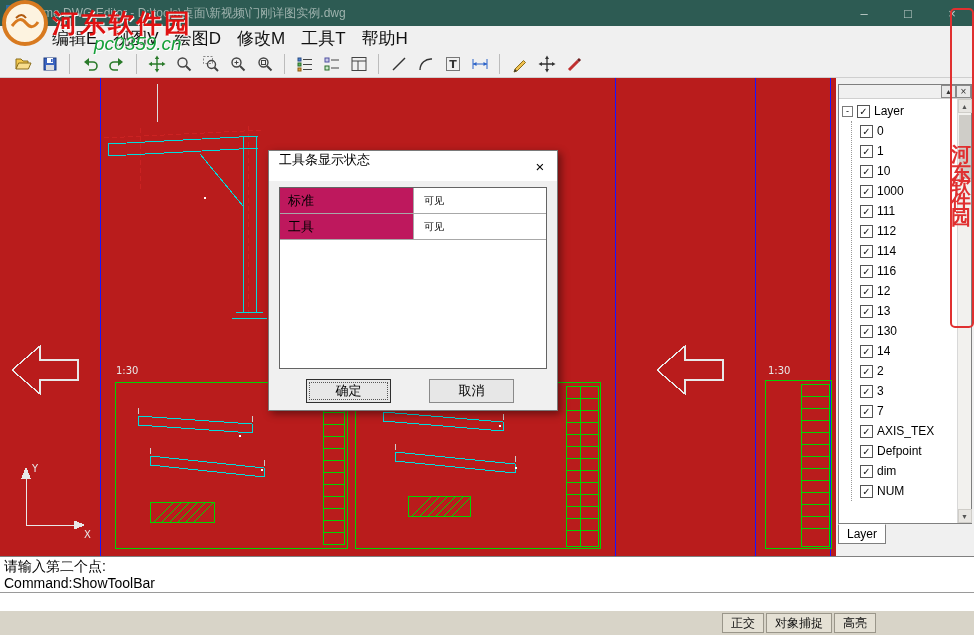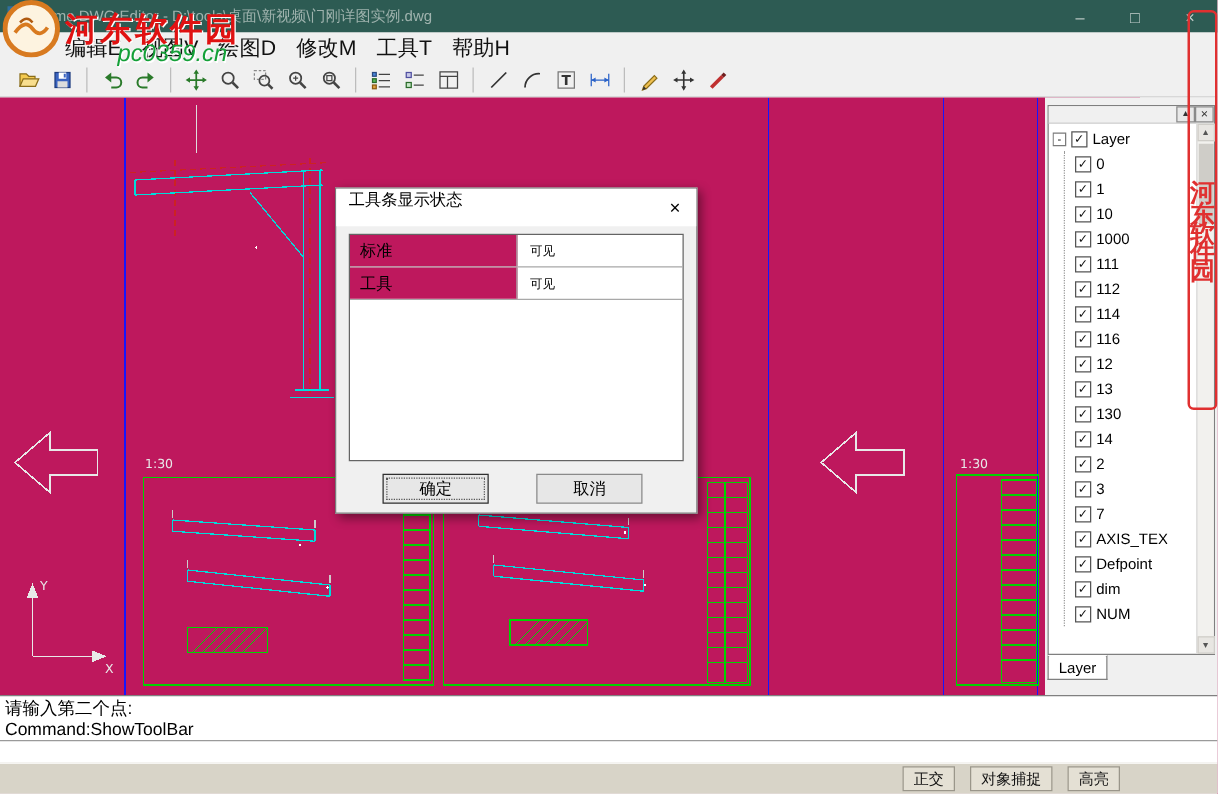--- a/index.html
+++ b/index.html
@@ -22,21 +22,21 @@
 
   
   .toolbar{position:absolute;left:0;top:50px;width:974px;height:28px;background:#f0f0f0;
     border-bottom:1px solid #cfcfcf;display:flex;align-items:center;padding-left:10px;gap:2px}
   .tb{width:25px;height:24px;border:1px solid transparent;background:transparent;display:flex;
     align-items:center;justify-content:center;padding:0}
   .tb svg{width:18px;height:18px}
   .tbsep{width:1px;height:20px;background:#bcbcbc;margin:0 5px}
 
   
-  .canvas{position:absolute;left:0;top:78px;width:912px;height:478px;background:#be185d}
+  .canvas{position:absolute;left:0;top:78px;width:912px;height:478px;background:#b91c1c}
   svg text{font-family:"DejaVu Sans","Liberation Sans",sans-serif}
   .cadtext{font-size:10px;fill:#e8e8e8}
 
   
   .sidebar{position:absolute;left:836px;top:78px;width:138px;height:478px;background:#f0f0f0}
   .layerwin{position:absolute;left:2px;top:6px;width:134px;height:440px;background:#fff;border:1px solid #7f7f7f}
   .panel-head{position:absolute;left:0;right:0;top:0;height:14px;background:#f0f0f0;
     border-bottom:1px solid #d0d0d0;display:flex;justify-content:flex-end}
   .phbtn{width:15px;height:13px;border:1px solid #8a8a8a;background:#e8e8e8;color:#333;
     display:flex;align-items:center;justify-content:center}
@@ -75,21 +75,21 @@
   .dlg-ok{left:37px;top:228px;border:1px solid #2f2f2f;outline:1px dotted #555;outline-offset:-4px}
   .dlg-cancel{left:160px;top:228px}
 
   
   .cmdarea{position:absolute;left:0;top:556px;width:974px;height:36px;background:#fff;
     border-top:1px solid #808080;padding:1px 4px;font-size:14px;color:#000}
   .cmdline{height:17px;line-height:17px;white-space:pre}
   .cmdinput{position:absolute;left:0;top:592px;width:974px;height:18px;border:none;
     border-top:1px solid #9a9a9a;background:#fff;font-size:13px;padding:0 4px;outline:none}
   .statusbar{position:absolute;left:0;top:610px;width:974px;height:25px;background:#d8d4c8;border-top:1px solid #fff}
-  .sb-group{position:absolute;left:722px;top:2px;display:flex;gap:12px}
+  .sb-group{position:absolute;left:722px;top:2px;display:flex;gap:2px}
   .sbcell{height:20px;padding:0 8px;background:#e4e0d4;border:1px solid #9a968a;font-size:12px;
     display:flex;align-items:center;color:#111}
 
   
   .wm-logo{position:absolute;left:2px;top:0;width:46px;height:46px;z-index:60}
   .wm-name{position:absolute;left:52px;top:6px;z-index:60;font-size:26px;font-weight:bold;
     color:#e01212;letter-spacing:2px;text-shadow:1px 1px 0 #fff}
   .wm-url{position:absolute;left:94px;top:33px;z-index:60;font-size:19px;font-weight:normal;
     font-style:italic;color:#14a038;text-shadow:1px 1px 0 #fff}
   .wm-stamp{position:absolute;right:0;top:8px;width:24px;height:320px;z-index:60;

